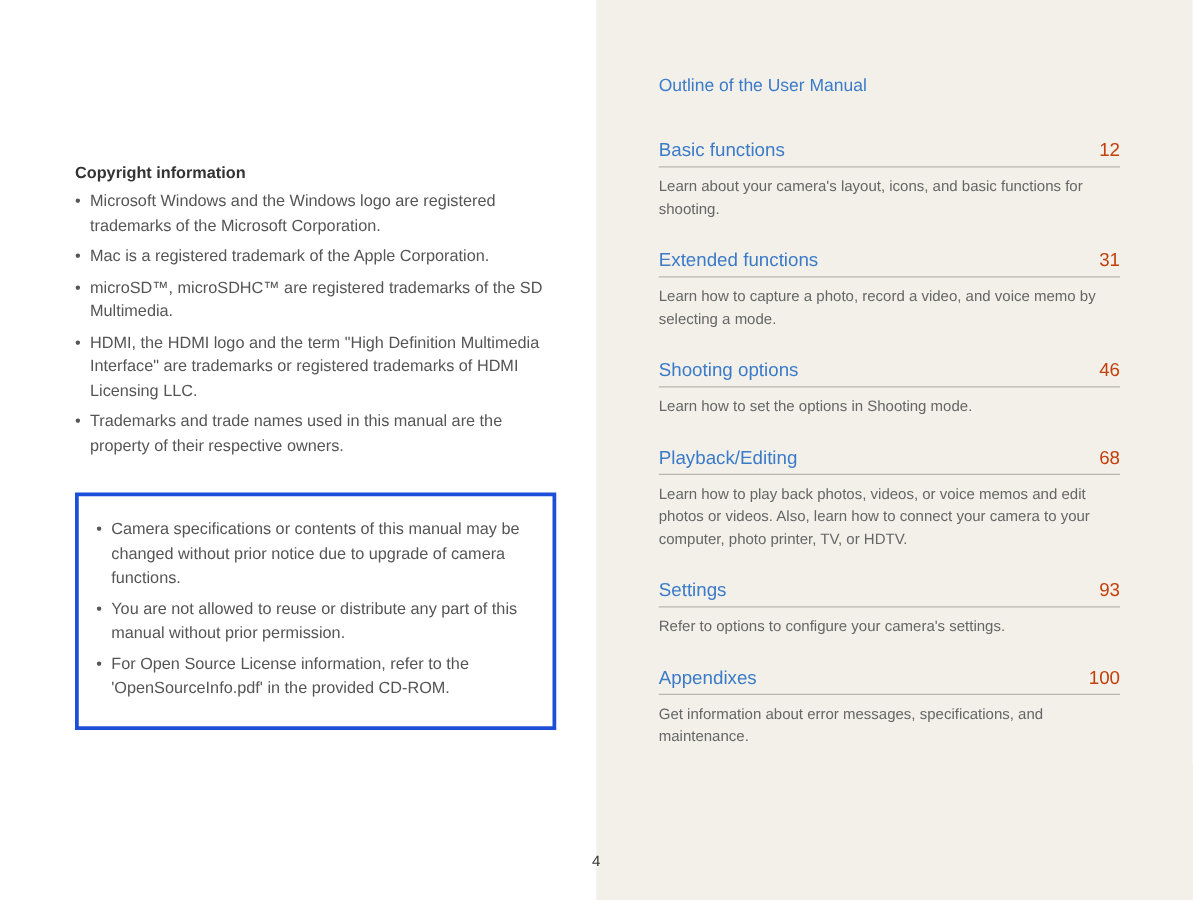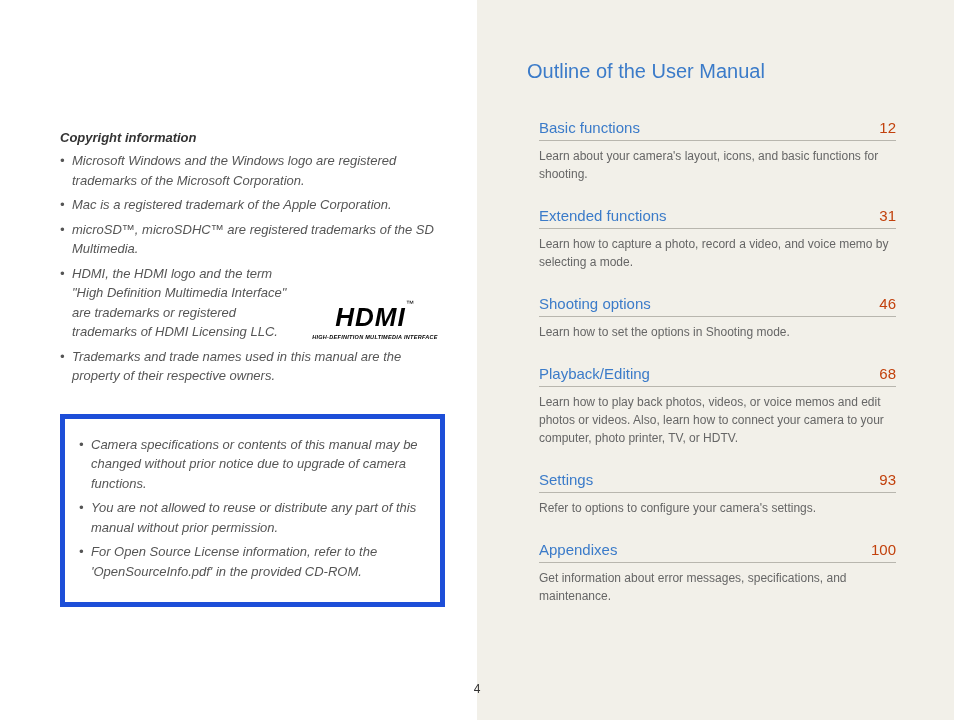--- a/index.html
+++ b/index.html
@@ -11,21 +11,20 @@
       width: 954px;
       height: 720px;
       font-family: Arial, Helvetica, sans-serif;
       background: #ffffff;
       display: flex;
       position: relative;
     }
     .left-panel {
       width: 50%;
       padding: 130px 32px 52px 60px;
-      font-style: italic;
     }
     .right-panel {
       width: 50%;
       background: #f2f0e9;
       padding: 60px 58px 40px 50px;
     }
     .copyright-heading {
       font-size: 13px;
       font-weight: bold;
       color: #333;
@@ -77,33 +76,32 @@
       font-weight: normal;
     }
     .hdmi-sub {
       font-size: 5.5px;
       letter-spacing: 0.3px;
       font-weight: bold;
       color: #000;
       margin-top: -4px;
     }
     .note-box {
-      border: 5px solid #1d4ed8;
+      border: 3px solid #1d4ed8;
       margin-top: 28px;
       padding: 16px 14px;
     }
     .outline-title {
-      font-size: 20px;
+      font-size: 14px;
       color: #3b7bc9;
       font-weight: normal;
       margin-bottom: 36px;
     }
     .outline-section {
       margin-bottom: 24px;
-      margin-left: 12px;
     }
     .outline-header {
       display: flex;
       justify-content: space-between;
       align-items: baseline;
       border-bottom: 1px solid #b8b6ae;
       padding-bottom: 4px;
       margin-bottom: 6px;
     }
     .outline-name {
@@ -133,26 +131,20 @@
 
 <div class="left-panel">
   <div class="copyright-heading">Copyright information</div>
   <ul class="bullet-list">
     <li>Microsoft Windows and the Windows logo are registered trademarks of the Microsoft Corporation.</li>
     <li>Mac is a registered trademark of the Apple Corporation.</li>
     <li>microSD™, microSDHC™ are registered trademarks of the SD Multimedia.</li>
     <li>
       <div class="hdmi-row">
         <div class="hdmi-text">HDMI, the HDMI logo and the term "High Definition Multimedia Interface" are trademarks or registered trademarks of HDMI Licensing LLC.</div>
-        <div class="hdmi-logo">
-          <div class="hdmi-main">
-            <span>HDMI</span><span class="hdmi-tm">™</span>
-          </div>
-          <div class="hdmi-sub">HIGH-DEFINITION MULTIMEDIA INTERFACE</div>
-        </div>
       </div>
     </li>
     <li>Trademarks and trade names used in this manual are the property of their respective owners.</li>
   </ul>
 
   <div class="note-box">
     <ul class="bullet-list">
       <li>Camera specifications or contents of this manual may be changed without prior notice due to upgrade of camera functions.</li>
       <li>You are not allowed to reuse or distribute any part of this manual without prior permission.</li>
       <li>For Open Source License information, refer to the 'OpenSourceInfo.pdf' in the provided CD-ROM.</li>

